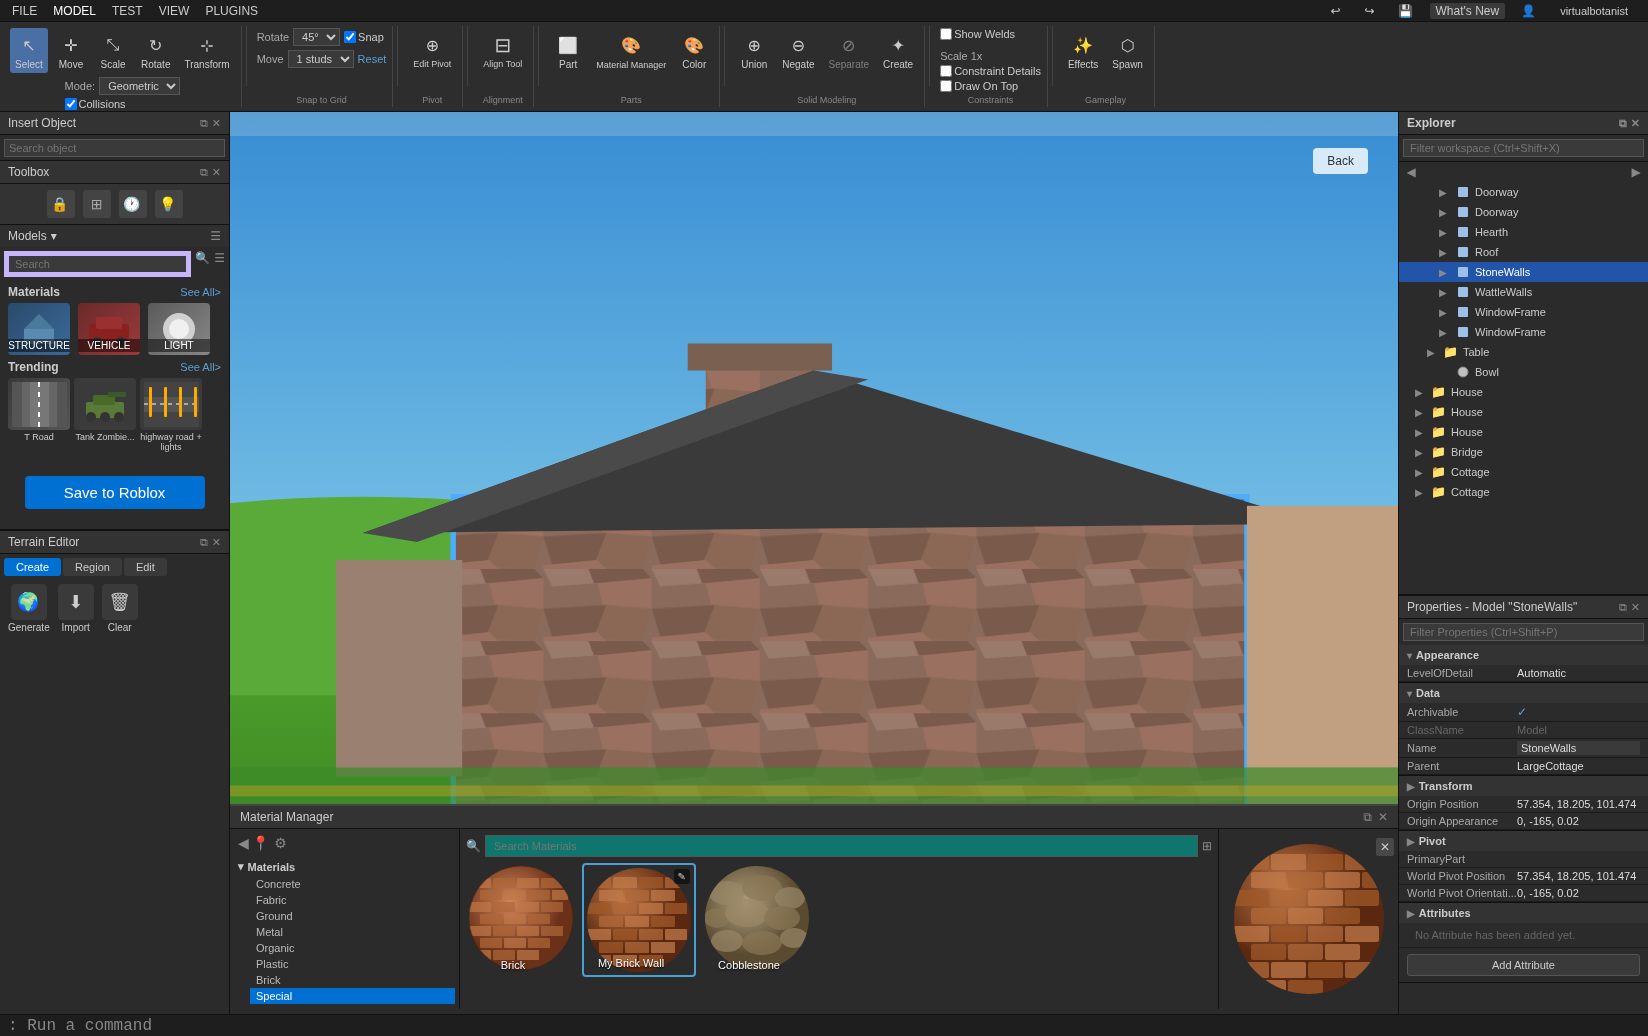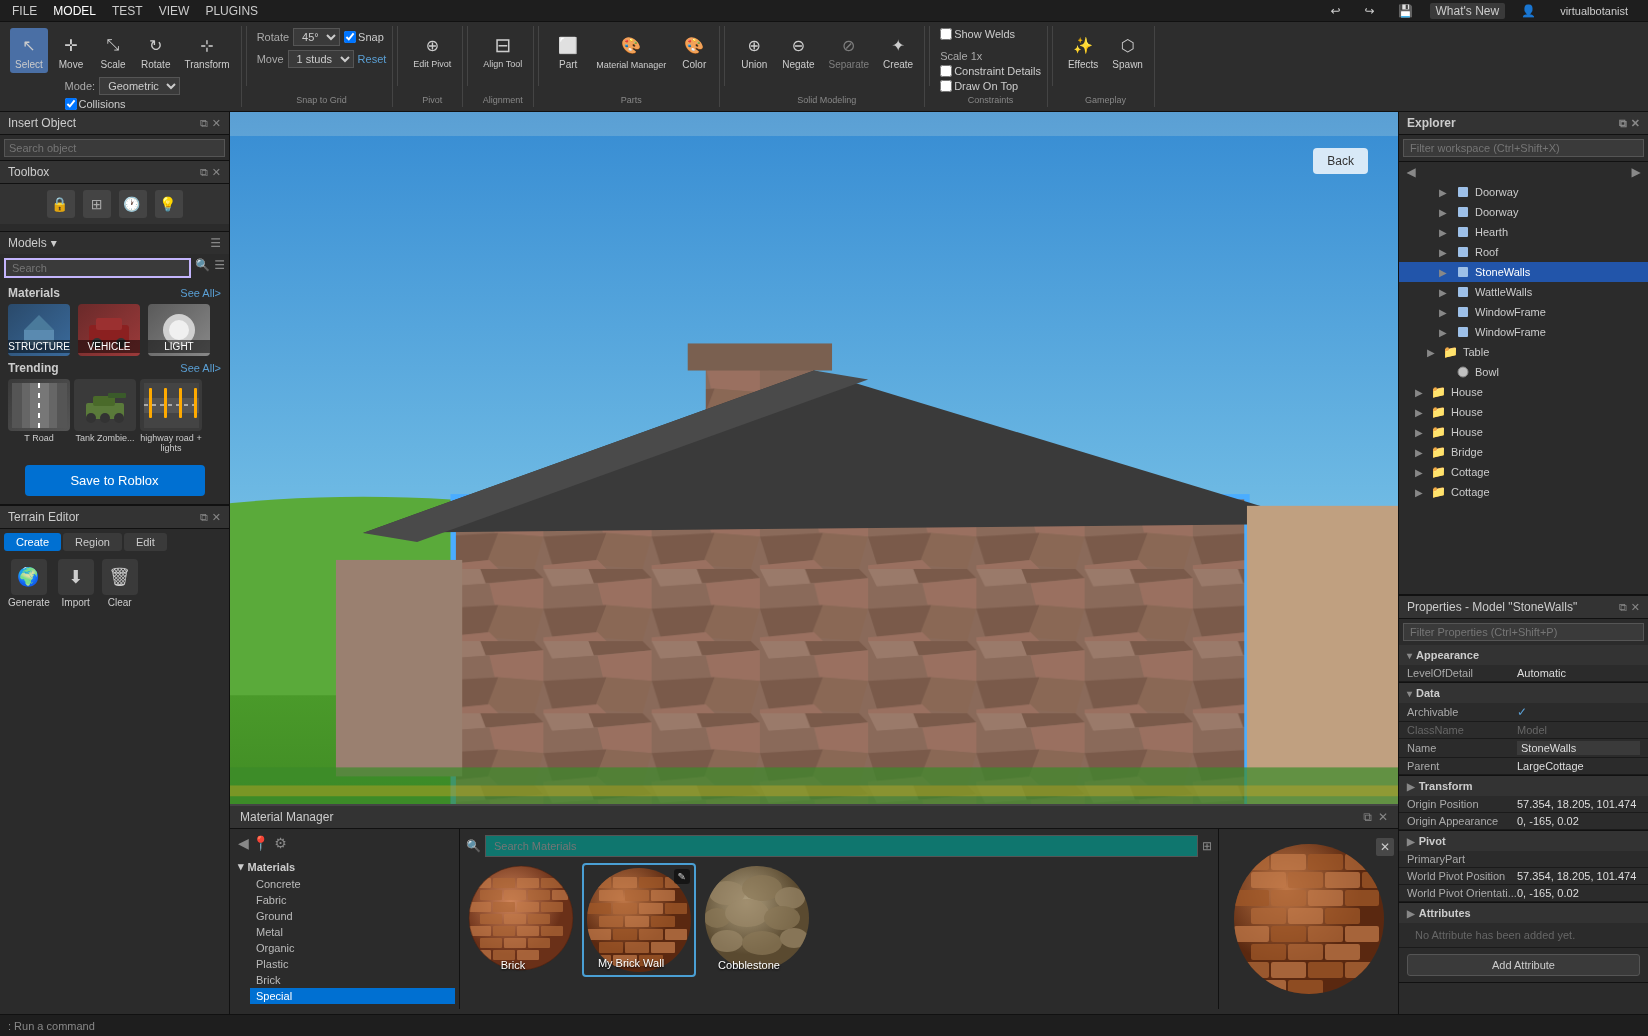--- a/index.html
+++ b/index.html
@@ -32,45 +32,45 @@
     .panel-icon-btn { cursor: pointer; color: #888; font-size: 11px; }
 
     #insert-object-panel { height: 48px; flex-shrink: 0; }
     #insert-object-panel .search-row { padding: 4px; display: flex; gap: 4px; }
     #insert-object-panel input { flex: 1; background: #3a3a3a; border: 1px solid #555; color: #ccc; padding: 2px 4px; font-size: 11px; }
 
     #toolbox { border-top: 1px solid #111; flex-shrink: 0; }
     .toolbox-icons { display: flex; align-items: center; justify-content: center; gap: 8px; padding: 6px; background: #333; }
     .toolbox-icon { width: 28px; height: 28px; display: flex; align-items: center; justify-content: center; cursor: pointer; border-radius: 3px; background: #444; font-size: 14px; }
 
-    #models-section { border-top: 1px solid #111; flex-shrink: 0; margin-top: 7px; }
+    #models-section { border-top: 1px solid #111; flex-shrink: 0; }
     .models-header { display: flex; align-items: center; justify-content: space-between; padding: 4px 8px; background: #2f2f2f; }
     .models-search { display: flex; gap: 4px; padding: 4px; }
-    .models-search input { flex: 1; background: #3a3a3a; border: 2px solid #c4b5fd; color: #ccc; padding: 2px 6px; font-size: 11px; }
+    .models-search input { flex: 1; background: #3a3a3a; border: 5px solid #c4b5fd; color: #ccc; padding: 2px 6px; font-size: 11px; }
     .models-search .search-icon { color: #888; }
 
     .categories-section { padding: 4px 8px; }
     .section-row { display: flex; align-items: center; justify-content: space-between; margin-bottom: 4px; }
     .section-title { font-size: 12px; font-weight: bold; color: #ccc; }
     .see-all { color: #5a9fd4; font-size: 11px; cursor: pointer; }
     .category-grid { display: flex; gap: 8px; }
     .category-item { display: flex; flex-direction: column; align-items: center; cursor: pointer; }
     .category-thumb { width: 62px; height: 52px; border-radius: 4px; display: flex; align-items: center; justify-content: center; font-size: 20px; overflow: hidden; }
     .cat-structure { background: linear-gradient(135deg, #2a4a6b, #3a6a9b); }
     .cat-vehicle { background: linear-gradient(135deg, #6b2a2a, #9b3a3a); }
     .cat-light { background: linear-gradient(135deg, #5a5a5a, #888); }
     .category-label { font-size: 10px; color: #fff; background: rgba(0,0,0,0.5); width: 100%; text-align: center; padding: 1px 0; margin-top: -16px; }
 
     .trending-section { padding: 4px 8px; }
     .trending-grid { display: flex; gap: 4px; }
     .trending-item { display: flex; flex-direction: column; align-items: center; cursor: pointer; width: 62px; }
     .trending-thumb { width: 62px; height: 52px; border-radius: 4px; overflow: hidden; display: flex; align-items: center; justify-content: center; }
     .trending-label { font-size: 9px; color: #ccc; text-align: center; margin-top: 2px; }
 
-    .save-btn { margin: 8px auto; display: block; background: #0070d2; color: #fff; border: none; border-radius: 4px; padding: 8px 20px; font-size: 13px; cursor: pointer; width: 180px; text-align: center; }
+    .save-btn { margin: 20px auto; display: block; background: #0070d2; color: #fff; border: none; border-radius: 4px; padding: 8px 20px; font-size: 15px; cursor: pointer; width: 180px; text-align: center; }
 
     #terrain-panel { flex: 1; border-top: 2px solid #111; display: flex; flex-direction: column; min-height: 140px; }
     .terrain-tabs { display: flex; gap: 2px; padding: 4px; }
     .terrain-tab { padding: 3px 12px; background: #3a3a3a; border-radius: 3px; cursor: pointer; font-size: 11px; }
     .terrain-tab.active { background: #0070d2; color: #fff; }
     .terrain-actions { display: flex; gap: 8px; padding: 4px 8px; }
     .terrain-action-item { display: flex; flex-direction: column; align-items: center; cursor: pointer; }
     .terrain-action-icon { width: 36px; height: 36px; background: #3a3a3a; border-radius: 4px; display: flex; align-items: center; justify-content: center; font-size: 18px; }
     .terrain-action-label { font-size: 10px; color: #ccc; margin-top: 2px; }
 
@@ -141,21 +141,21 @@
     .props-section-header .chevron { color: #888; font-size: 10px; }
     .props-row { display: flex; align-items: center; padding: 2px 8px; border-bottom: 1px solid #1a1a1a; }
     .props-key { width: 110px; color: #aaa; font-size: 11px; flex-shrink: 0; }
     .props-val { flex: 1; color: #ddd; font-size: 11px; }
     .props-val.editable { background: #3a3a3a; padding: 1px 4px; }
     .props-checkmark { color: #5a9fd4; font-size: 12px; }
     .props-greyed { color: #666; }
     .add-attr-btn { margin: 6px 8px; background: #3a3a3a; border: 1px solid #555; color: #ccc; padding: 4px 8px; cursor: pointer; font-size: 11px; width: calc(100% - 16px); text-align: center; border-radius: 3px; }
 
     
-    #statusbar { height: 22px; background: #1e1e1e; border-top: 1px solid #111; display: flex; align-items: center; padding: 0 8px; font-size: 11px; color: #888; }
+    #statusbar { height: 22px; background: #1e1e1e; border-top: 1px solid #111; display: flex; align-items: center; padding: 0 8px; font-size: 16px; color: #888; font-family: Liberation Mono, monospace; }
 
     
     ::-webkit-scrollbar { width: 6px; height: 6px; }
     ::-webkit-scrollbar-track { background: #2b2b2b; }
     ::-webkit-scrollbar-thumb { background: #555; border-radius: 3px; }
     .toolbar-sep { width: 1px; background: #444; height: 60px; margin: 0 2px; }
   </style>
 </head>
 <body>
 

